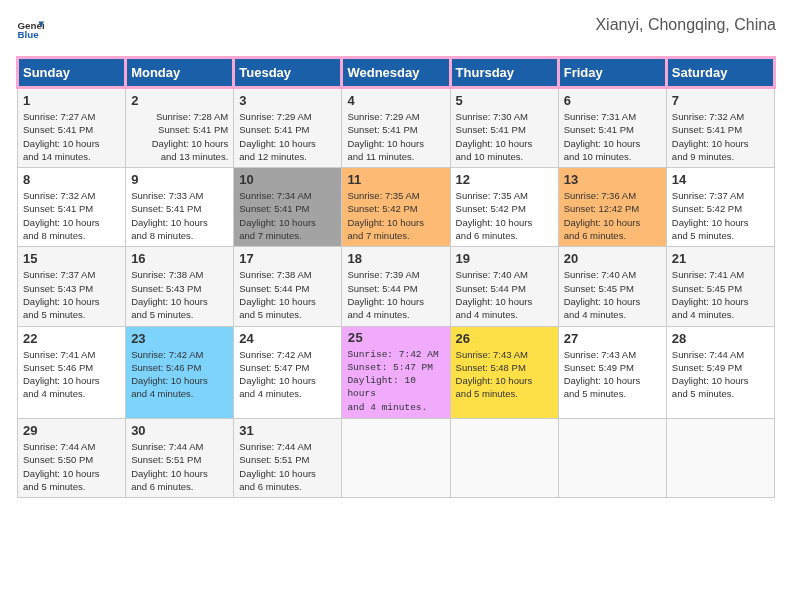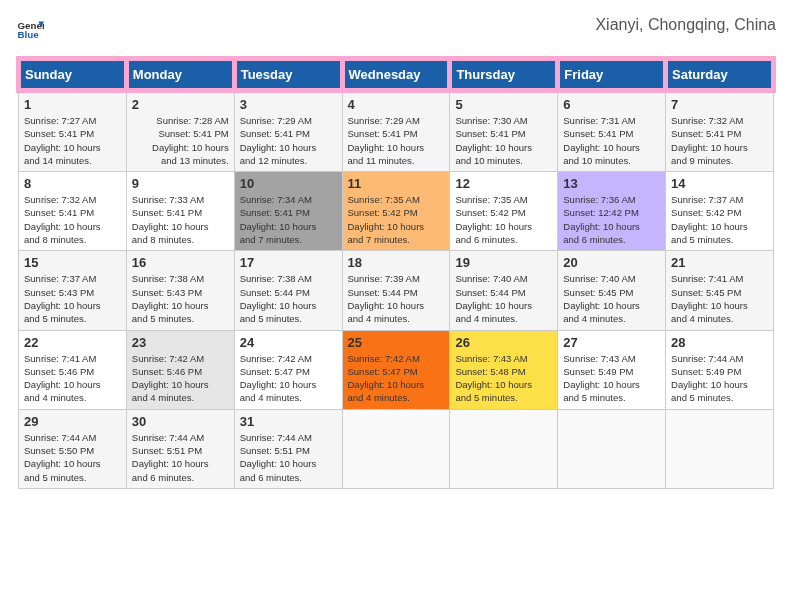--- a/index.html
+++ b/index.html
@@ -41,21 +41,21 @@
       width: 100%;
       border-collapse: collapse;
     }
     .calendar thead th {
       background: #1a5fa8;
       color: #fff;
       font-size: 13px;
       font-weight: bold;
       padding: 6px 4px;
       text-align: left;
-      border: 5px solid #f9a8d4;
+      border: 3px solid #f9a8d4;
     }
     .calendar tbody td {
       border: 1px solid #ccc;
       vertical-align: top;
       padding: 4px 5px;
       font-size: 10px;
       color: #333;
       width: 108px;
       min-height: 80px;
       background: #fff;
@@ -190,21 +190,21 @@
 Daylight: 10 hours
 and 7 minutes.</div>
         </td>
         <td style="background: rgb(255, 255, 255);">
           <span class="day-num">12</span>
           <div class="day-info" style="white-space: pre-line;">Sunrise: 7:35 AM
 Sunset: 5:42 PM
 Daylight: 10 hours
 and 6 minutes.</div>
         </td>
-        <td style="background: #c4b5fd;">
+        <td style="background: #fdba74;">
           <span class="day-num">13</span>
           <div class="day-info" style="white-space: pre-line;">Sunrise: 7:36 AM
 Sunset: 12:42 PM
 Daylight: 10 hours
 and 6 minutes.</div>
         </td>
         <td style="background: rgb(255, 255, 255);">
           <span class="day-num">14</span>
           <div class="day-info" style="white-space: pre-line;">Sunrise: 7:37 AM
 Sunset: 5:42 PM
@@ -264,35 +264,35 @@
         </td>
       </tr>
       <tr>
         <td style="background: rgb(255, 255, 255);">
           <span class="day-num">22</span>
           <div class="day-info" style="white-space: pre-line;">Sunrise: 7:41 AM
 Sunset: 5:46 PM
 Daylight: 10 hours
 and 4 minutes.</div>
         </td>
-        <td style="background: #e5e5e5;">
+        <td style="background: #7dd3fc;">
           <span class="day-num">23</span>
           <div class="day-info" style="white-space: pre-line;">Sunrise: 7:42 AM
 Sunset: 5:46 PM
 Daylight: 10 hours
 and 4 minutes.</div>
         </td>
         <td style="background: rgb(255, 255, 255);">
           <span class="day-num">24</span>
           <div class="day-info" style="white-space: pre-line;">Sunrise: 7:42 AM
 Sunset: 5:47 PM
 Daylight: 10 hours
 and 4 minutes.</div>
         </td>
-        <td style="background: #f97316;">
+        <td style="background: #f0abfc; font-family: Liberation Mono, monospace;">
           <span class="day-num">25</span>
           <div class="day-info" style="white-space: pre-line;">Sunrise: 7:42 AM
 Sunset: 5:47 PM
 Daylight: 10 hours
 and 4 minutes.</div>
         </td>
         <td style="background: #fde047;">
           <span class="day-num">26</span>
           <div class="day-info" style="white-space: pre-line;">Sunrise: 7:43 AM
 Sunset: 5:48 PM

